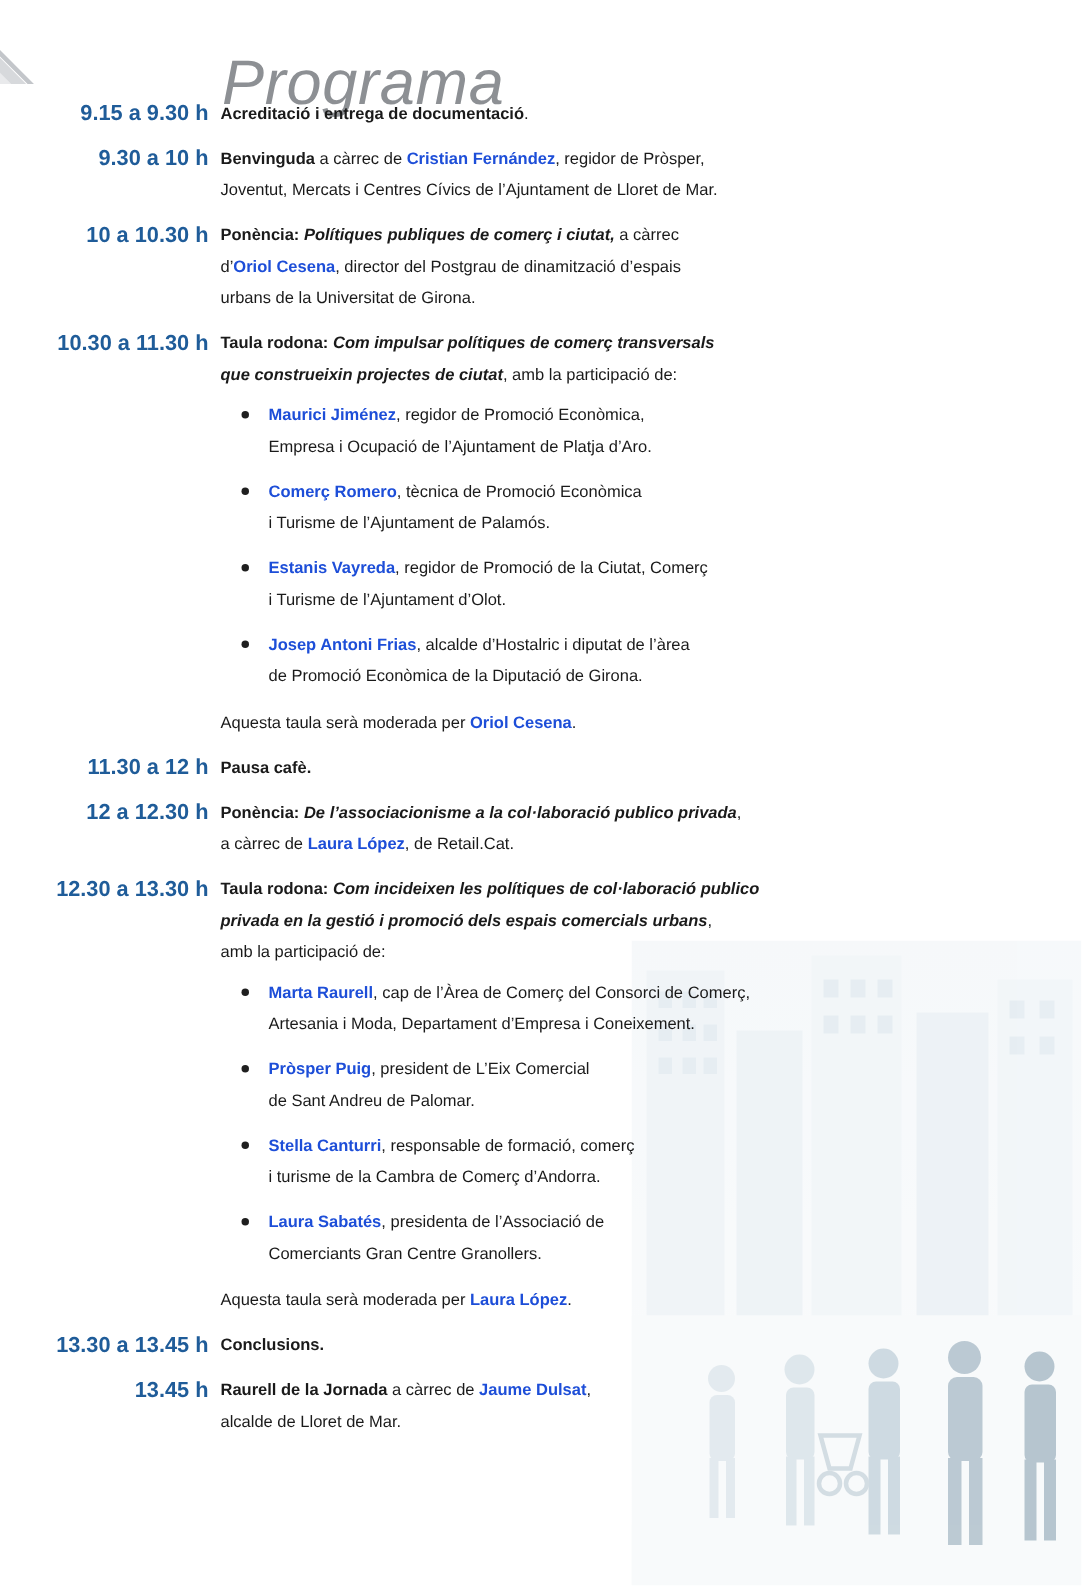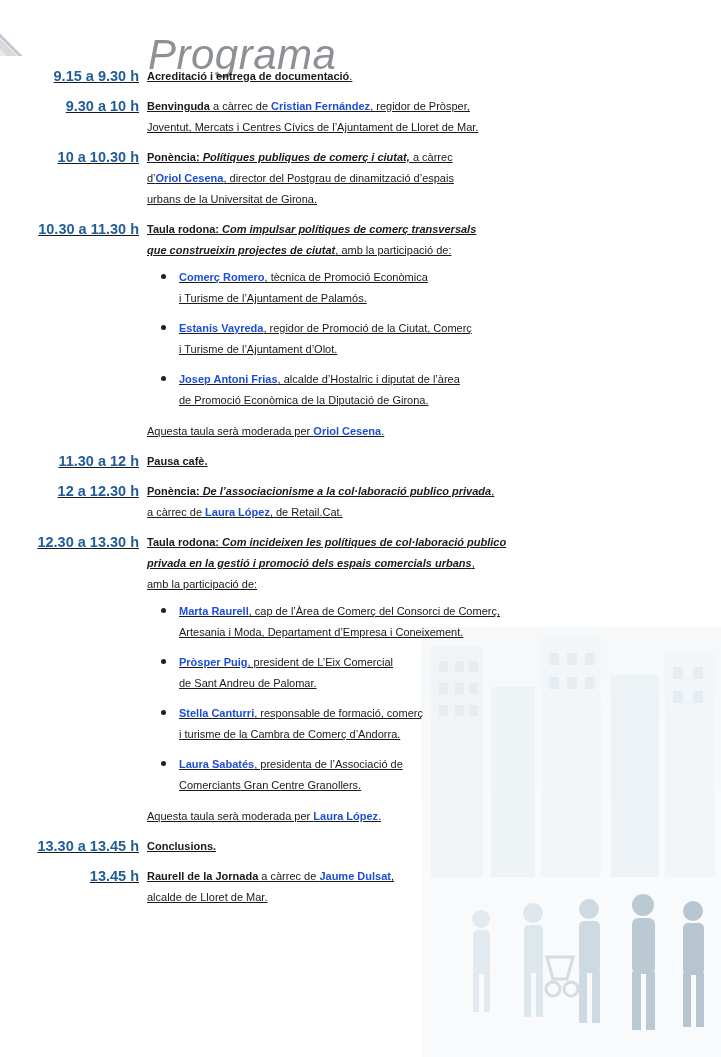--- a/index.html
+++ b/index.html
@@ -65,21 +65,20 @@
     letter-spacing: 0.5px;
     line-height: 1.1;
     font-style: italic;
   }
 
   .program {
     position: absolute;
     top: 66px;
     left: 0;
     width: 721px;
-    text-decoration: underline;
   }
 
   .row {
     display: flex;
     align-items: flex-start;
     margin-bottom: 9px;
   }
   .time {
     width: 147px;
     flex: 0 0 147px;
@@ -239,20 +238,25 @@
   </div>
 
   <div class="row">
     <div class="time">10.30 a 11.30 h</div>
     <div class="desc">
       <span class="b">Taula rodona:</span><span class="bi"> Com impulsar polítiques de comerç transversals</span><br>
       <span class="bi">que construeixin projectes de ciutat</span><span>, amb la participació de:</span>
       <ul class="people">
         <li>
           <span class="dot"></span>
+          <span class="name">Maurici Jiménez</span><span>, regidor de Promoció Econòmica,</span><br>
+          <span>Empresa i Ocupació de l’Ajuntament de Platja d’Aro.</span>
+        </li>
+        <li>
+          <span class="dot"></span>
           <span class="name">Comerç Romero</span><span>, tècnica de Promoció Econòmica</span><br>
           <span>i Turisme de l’Ajuntament de Palamós.</span>
         </li>
         <li>
           <span class="dot"></span>
           <span class="name">Estanis Vayreda</span><span>, regidor de Promoció de la Ciutat, Comerç</span><br>
           <span>i Turisme de l’Ajuntament d’Olot.</span>
         </li>
         <li>
           <span class="dot"></span>

